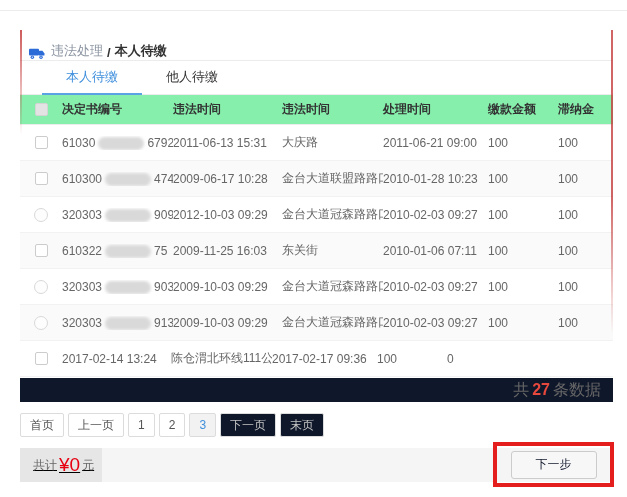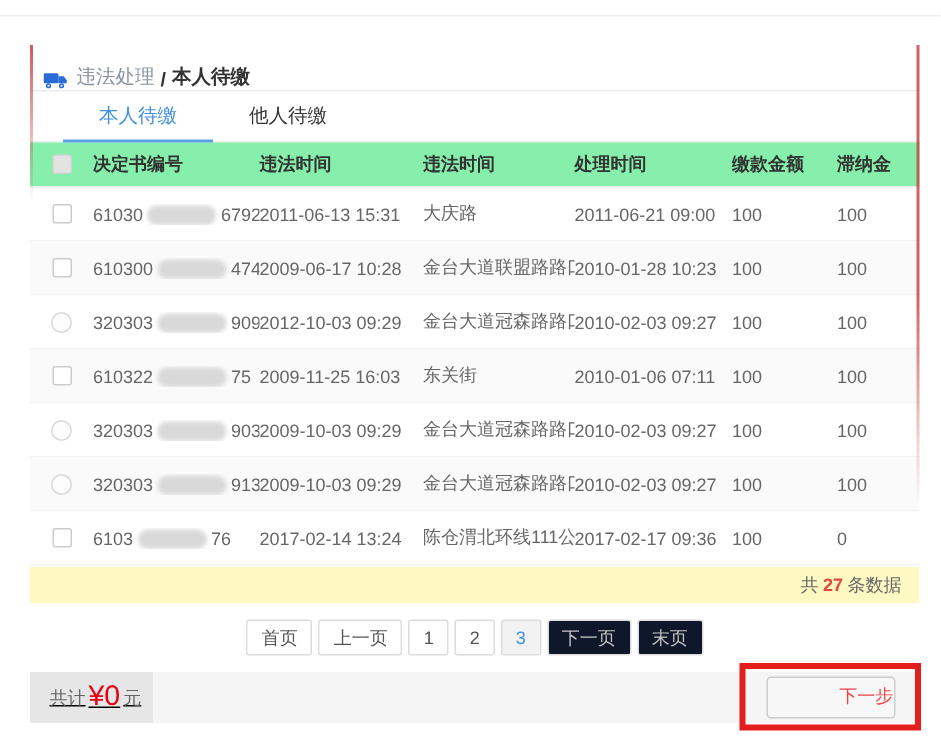--- a/index.html
+++ b/index.html
@@ -38,46 +38,46 @@
   .col-fine { width:70px;  flex:0 0 auto; }
   .col-late { flex:1; }
 
   .cb { width:13px; height:13px; border:1px solid #ccc; border-radius:2px; background:#fff; }
   .cb.header { background:#e3e3e3; border-color:#d4d4d4; }
   .rb { width:14px; height:14px; border:1px solid #d9d9d9; border-radius:50%; background:#fdfdfd; }
   .redacted { display:inline-block; vertical-align:-3px; height:13px; width:46px;
     background:#d9d9d9; border-radius:7px; filter:blur(1.5px); margin:0 3px; }
 
   
-  .summary { height:24px; line-height:24px; background:#fef9c3; text-align:right;
-    padding-right:12px; font-size:12px; color:#666; margin-top:1px; }
+  .summary { height:24px; line-height:24px; background:#0f172a; text-align:right;
+    padding-right:12px; font-size:16px; color:#666; margin-top:1px; }
   .summary b { color:#e6483d; margin:0 3px; }
 
   
-  .pager { margin-top:11px; display:flex; justify-content:center; gap:4px; }
+  .pager { margin-top:11px; display:flex; justify-content:flex-start; gap:4px; }
   .pbtn { min-width:26px; height:24px; padding:0 9px; line-height:22px; text-align:center;
     border:1px solid #dcdcdc; background:#fff; color:#555; font-size:12px; cursor:pointer;
     border-radius:2px; }
   .pbtn.active { color:#3f8fdc; background:#f2f2f2; }
   .pbtn.disabled { color:#c3c3c3; background:#0f172a; cursor:default; }
 
   
   .footer { position:absolute; left:20px; top:448px; width:593px; height:34px; background:#f5f5f5; }
   .footer-total { position:absolute; left:0; top:0; width:82px; height:34px; background:#e6e6e6;
     display:flex; align-items:center; padding-left:13px;text-decoration:underline; }
   .t-label { font-size:12px; color:#666; }
   .t-amount { font-size:19px; color:#e60012; margin:0 2px; font-weight:500; }
   .t-unit { font-size:12px; color:#666; }
 
   .red-box { position:absolute; left:493px; top:442px; width:121px; height:45px;
     border:4px solid #e41d1d; display:flex; align-items:center; justify-content:center;
     background:transparent; }
   .next-btn { width:86px; height:28px; background:#f7f7f7; border:1px solid #ccc;
-    border-radius:3px; font-size:12px; color:#ef4444; cursor:pointer;
-    font-family:"Liberation Sans","DejaVu Sans",sans-serif;text-align:right; }
+    border-radius:3px; font-size:12px; color:#0f172a; cursor:pointer;
+    font-family:"Liberation Sans","DejaVu Sans",sans-serif; }
 
   
   .red-line-left { position:absolute; left:20px; top:30px; width:2px; height:105px;
     background:linear-gradient(to bottom, rgba(197,62,62,.85), rgba(197,62,62,0)); pointer-events:none; }
   .red-line-right { position:absolute; left:611px; top:30px; width:2px; height:305px;
     background:linear-gradient(to bottom, rgba(197,62,62,.8) 55%, rgba(197,62,62,0)); pointer-events:none; }
 </style>
 </head>
 <body>
 
@@ -181,21 +181,20 @@
           <div class="col-vtime">2009-10-03 09:29</div>
           <div class="col-loc">金台大道冠森路路口1...</div>
           <div class="col-ptime">2010-02-03 09:27</div>
           <div class="col-fine">100</div>
           <div class="col-late">100</div>
         </div>
         <div class="trow">
           <div class="col-check">
             <span class="cb"></span>
           </div>
-          <div class="col-doc"><span>6103</span><span class="redacted"></span><span>76</span></div>
           <div class="col-vtime">2017-02-14 13:24</div>
           <div class="col-loc">陈仓渭北环线111公里...</div>
           <div class="col-ptime">2017-02-17 09:36</div>
           <div class="col-fine">100</div>
           <div class="col-late">0</div>
         </div>
       </div>
 
     <div class="summary">
       <span>共</span><b>27</b><span>条数据</span>

